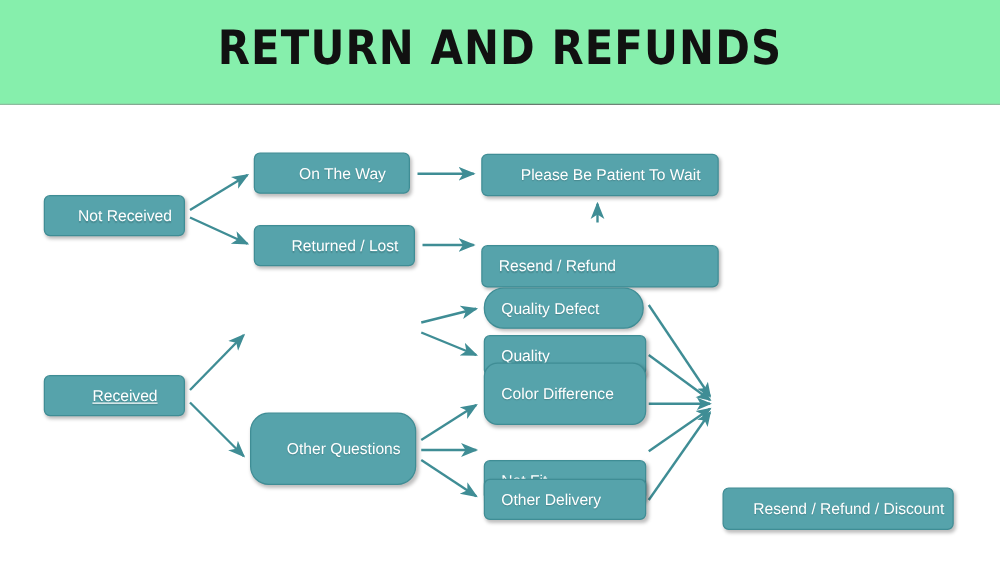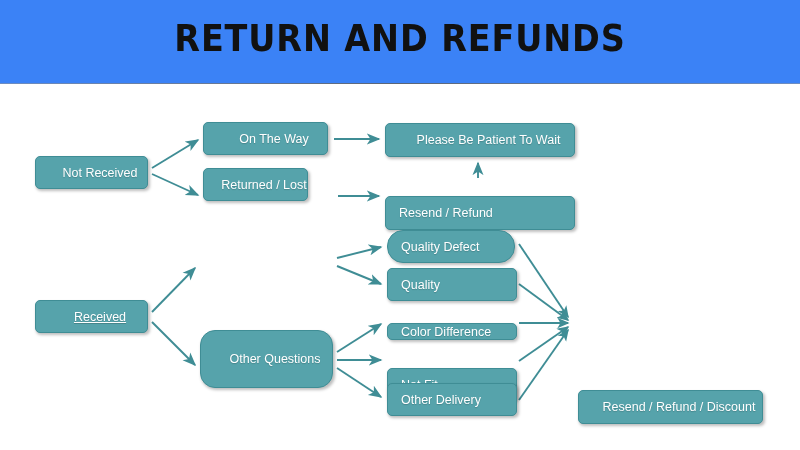--- a/index.html
+++ b/index.html
@@ -14,21 +14,21 @@
     overflow: hidden;
     position: relative;
   }
 
   
   #header {
     position: absolute;
     left: 0; top: 0;
     width: 800px;
     height: 84px;
-    background: #3b82f6;
+    background: #86efac;
   }
   #page-title {
     position: absolute;
     left: 0; top: 16px;
     width: 800px;
     text-align: center;
     font-family: "DejaVu Sans", sans-serif;
     font-size: 38px;
     font-weight: 700;
     letter-spacing: 1.0px;
@@ -143,25 +143,25 @@
       <path d="M519,160 L568,233" marker-end="url(#ah)"></path>
       <path d="M519,200 L568,236" marker-end="url(#ah)"></path>
       <path d="M519,239 L568,239" marker-end="url(#ah)"></path>
       <path d="M519,277 L568,243" marker-end="url(#ah)"></path>
       <path d="M519,316 L568,246" marker-end="url(#ah)"></path>
     </g>
   </svg>
 
   <div class="node center" style="left:35px;  top:72px;  width:113px; height:33px;">Not Received</div>
   <div class="node center" style="left:203px; top:38px;  width:125px; height:33px;">On The Way</div>
-  <div class="node center" style="left:203px; top:84px;  width:105px; height:33px;">Returned / Lost</div>
+  <div class="node center" style="left:203px; top:96px;  width:129px; height:33px;">Returned / Lost</div>
   <div class="node center" style="left:385px; top:39px;  width:190px; height:34px;">Please Be Patient To Wait</div>
   <div class="node leftpad" style="left:385px; top:96px;  width:190px; height:34px;margin-top:16px;">Resend / Refund</div>
   <div class="node center" style="left:35px;  top:216px; width:113px; height:33px;text-decoration:underline;">Received</div>
   <div class="node center" style="left:200px; top:246px; width:133px; height:58px;border-radius:15px;">Other Questions</div>
   <div class="node leftpad" style="left:387px; top:146px; width:128px; height:33px;border-radius:16px;">Quality Defect</div>
   <div class="node leftpad" style="left:387px; top:184px; width:130px; height:33px;">Quality</div>
-  <div class="node leftpad" style="left:387px; top:239px; width:130px; height:17px;">Color Difference</div>
+  <div class="node leftpad" style="left:387px; top:206px; width:130px; height:50px;border-radius:11px;">Color Difference</div>
   <div class="node leftpad" style="left:387px; top:260px; width:130px; height:33px;margin-top:24px;">Not Fit</div>
   <div class="node leftpad" style="left:387px; top:299px; width:130px; height:33px;">Other Delivery</div>
   <div class="node center" style="left:578px; top:306px; width:185px; height:34px;">Resend / Refund / Discount</div>
 
 </div>
 
 </body></html>

